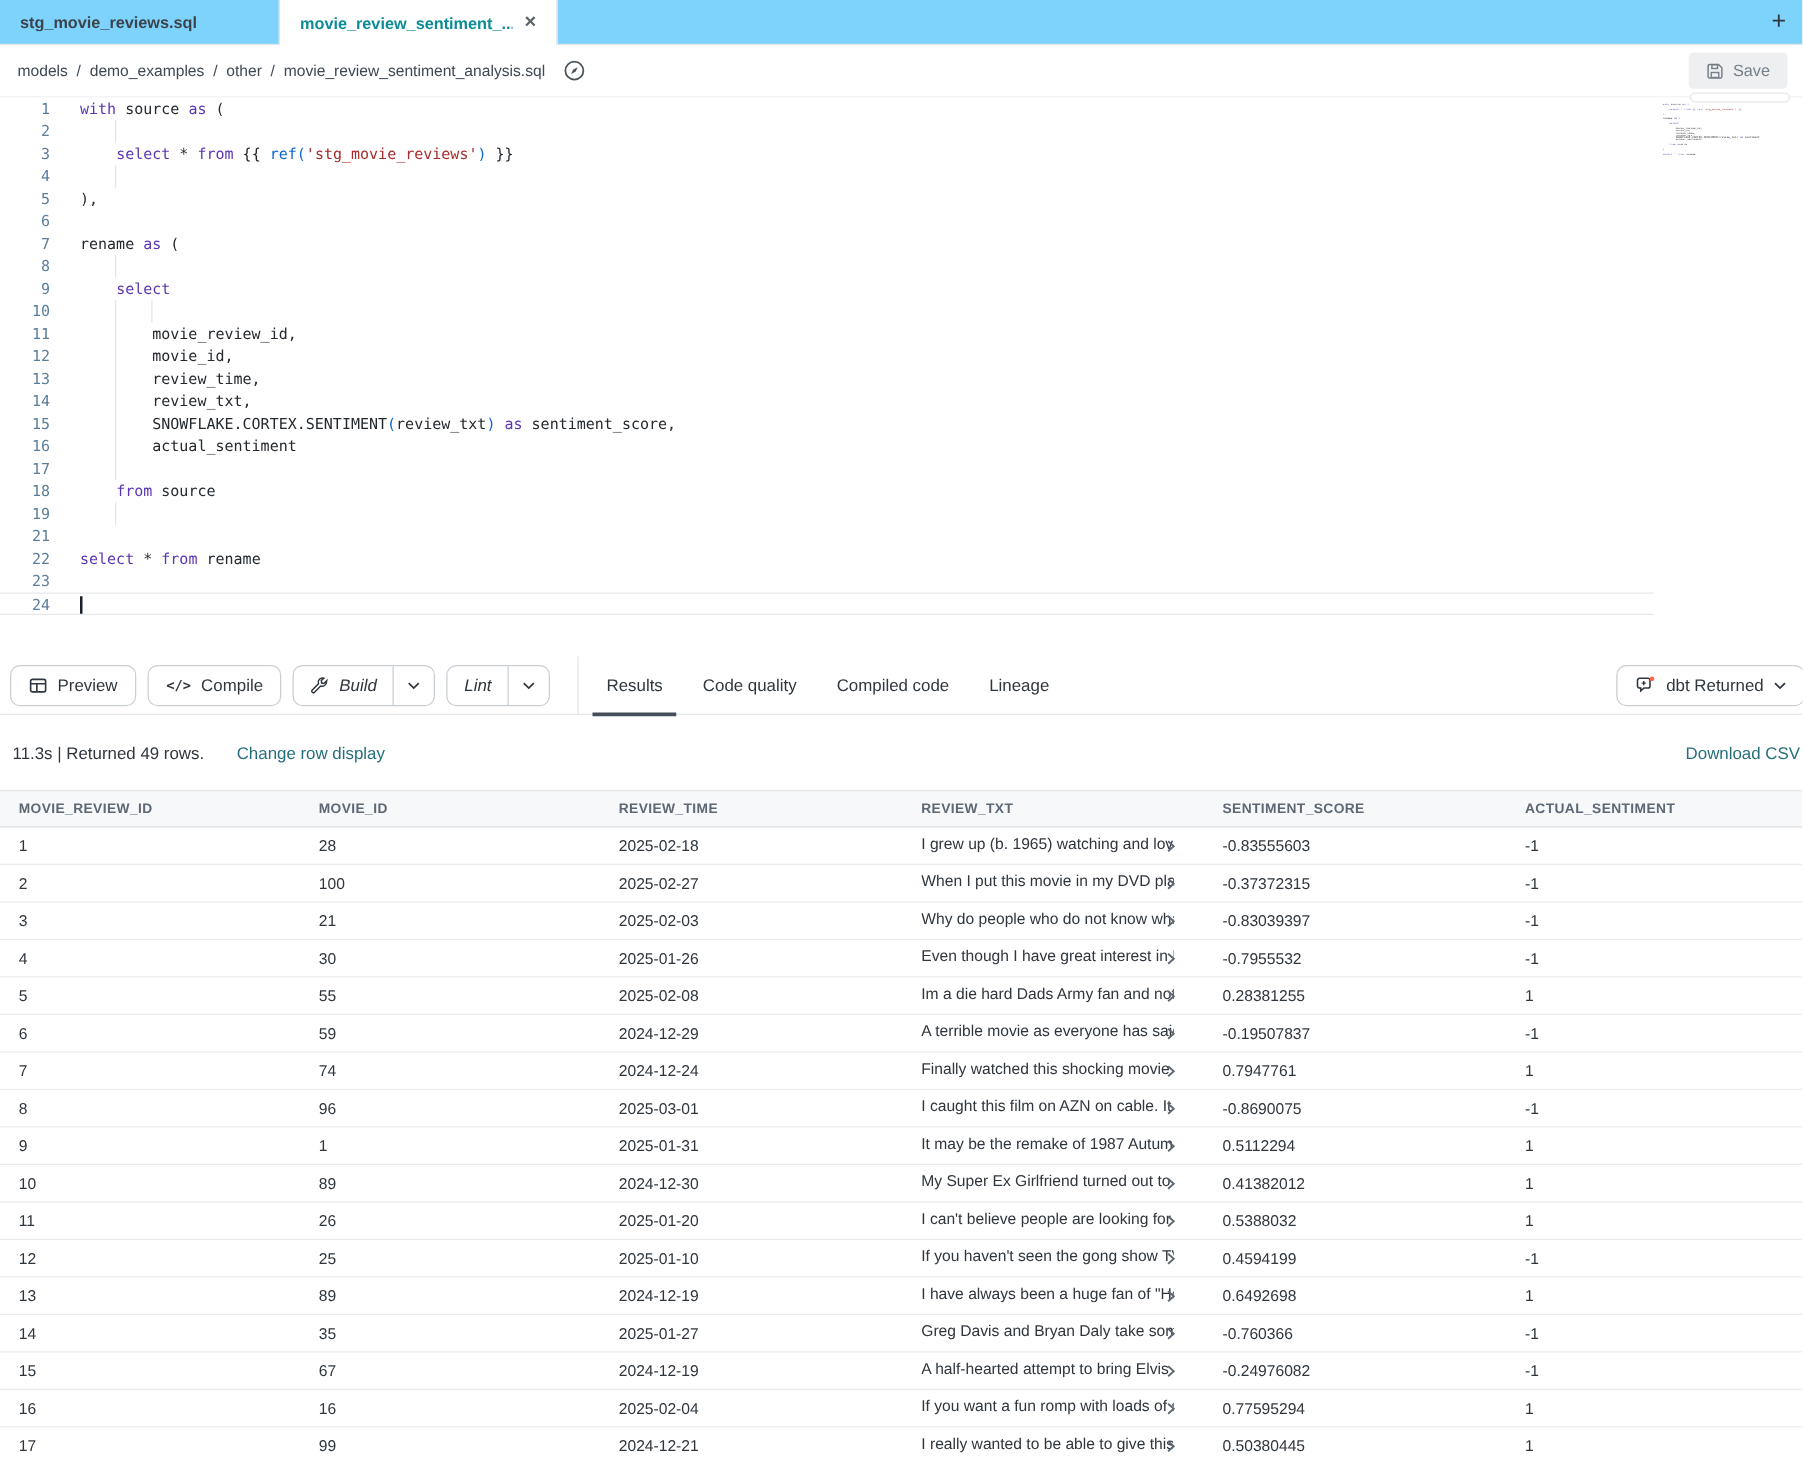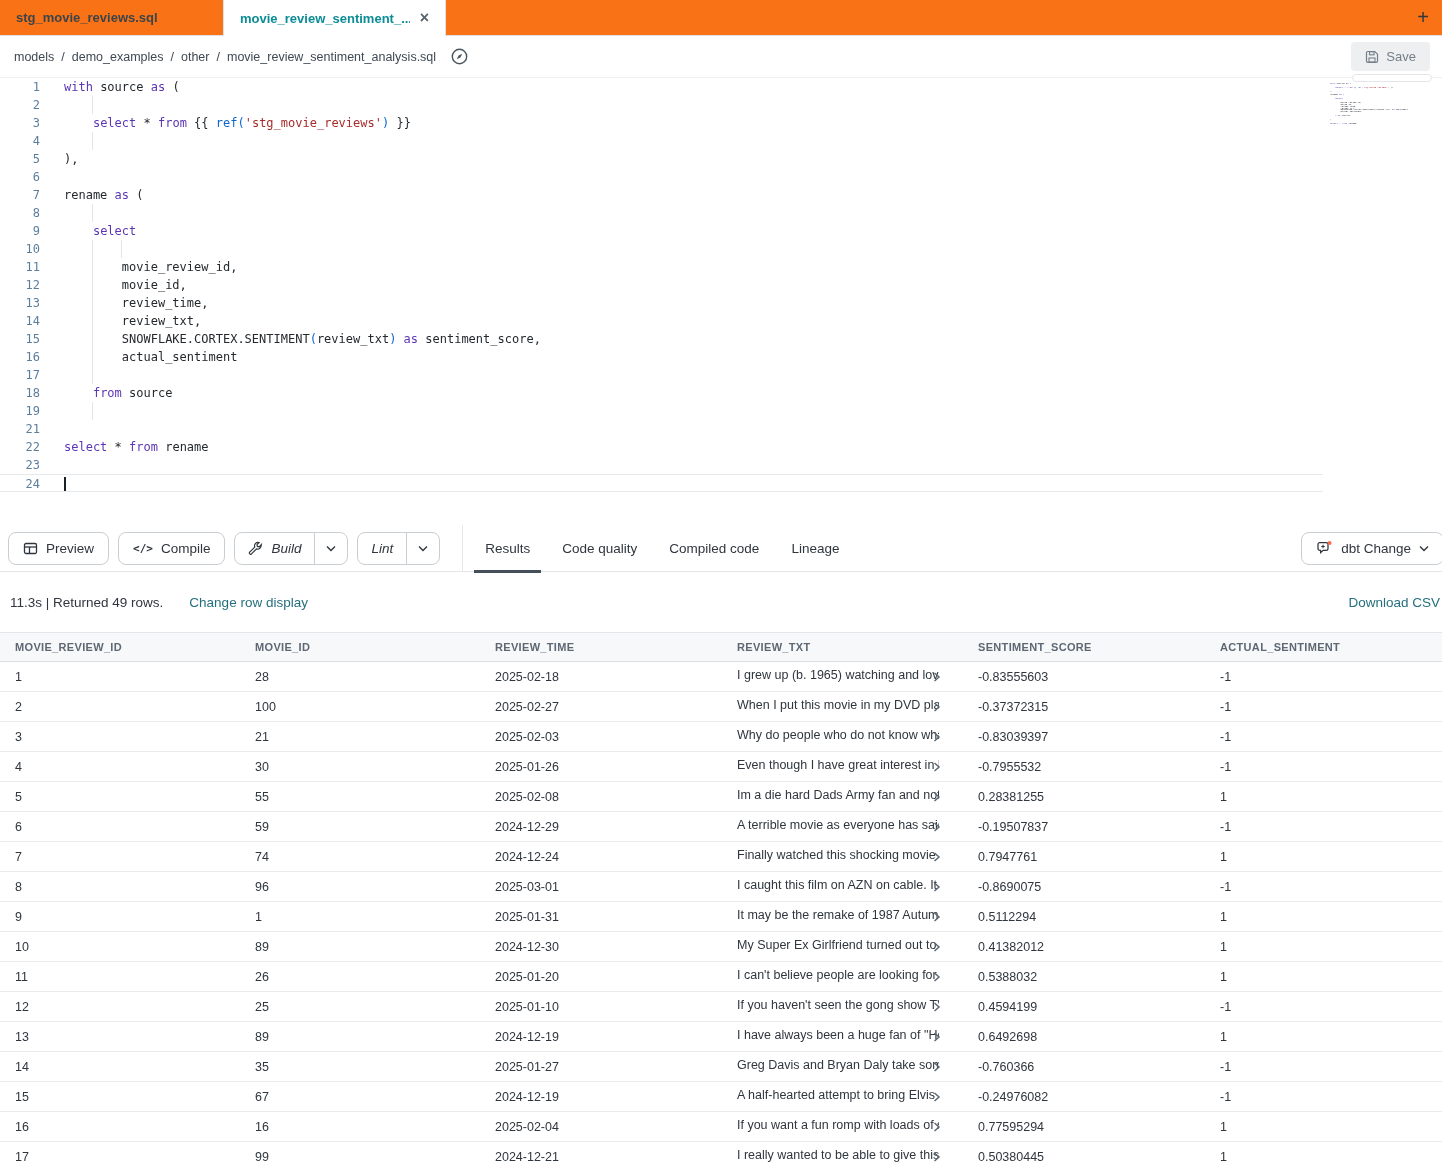--- a/index.html
+++ b/index.html
@@ -1,20 +1,20 @@
 <!DOCTYPE html>
 <html><head>
 <meta charset="utf-8">
 <style>
   * { margin:0; padding:0; box-sizing:border-box; }
   html,body { width:1442px; height:1166px; overflow:hidden; background:#fff;
     font-family:"Liberation Sans", sans-serif; color:#2f363d; }
 
   
-  .tabbar { height:36px; background:#f97316; border-bottom:1px solid #e0e3e6;
+  .tabbar { height:36px; background:#7dd3fc; border-bottom:1px solid #e0e3e6;
     display:flex; align-items:stretch; }
   .tab { width:223px; display:flex; align-items:center; padding:0 16px;
     font-size:13px; font-weight:700; color:#3c434a; cursor:pointer; }
   .tab .tab-label { white-space:nowrap; overflow:hidden; }
   .tab.active { background:#fff; border-left:1px solid #e0e3e6; border-right:1px solid #e0e3e6;
     margin-bottom:-1px; z-index:2; color:#0b8c96; justify-content:space-between; }
   .tab-close { font-size:16px; color:#59646d; margin-left:10px; line-height:1; }
   .new-tab { margin-left:auto; width:38px; display:flex; align-items:center; justify-content:center;
     font-size:20px; font-weight:400; color:#2f363d; }
 
@@ -320,21 +320,21 @@
       <div class="rtab">Lineage</div>
     </div>
   <button class="btn copilot">
     <span>
       <svg width="17" height="16" viewBox="0 0 17 16">
           <path d="M2 4.3A1.7 1.7 0 0 1 3.7 2.6h6.6A1.7 1.7 0 0 1 12 4.3v4.4a1.7 1.7 0 0 1-1.7 1.7H7.2l-2.6 2.3v-2.3H3.7A1.7 1.7 0 0 1 2 8.7z" fill="none" stroke="#2f363d" stroke-width="1.25"></path>
           <path d="M7 4.8v3.4 M5.3 6.5h3.4" stroke="#2f363d" stroke-width="1.1"></path>
           <circle cx="13.6" cy="3" r="1.9" fill="#ff694a"></circle>
         </svg>
     </span>
-    <span>dbt Change</span>
+    <span>dbt Returned</span>
     <span>
       <svg width="10" height="7" viewBox="0 0 10 7">
           <path d="M1 1.5 L5 5.5 L9 1.5" fill="none" stroke="#2f363d" stroke-width="1.4"></path>
         </svg>
     </span>
   </button>
 </div>
 
 <div class="statusbar">
   <span>11.3s | Returned 49 rows.</span>

